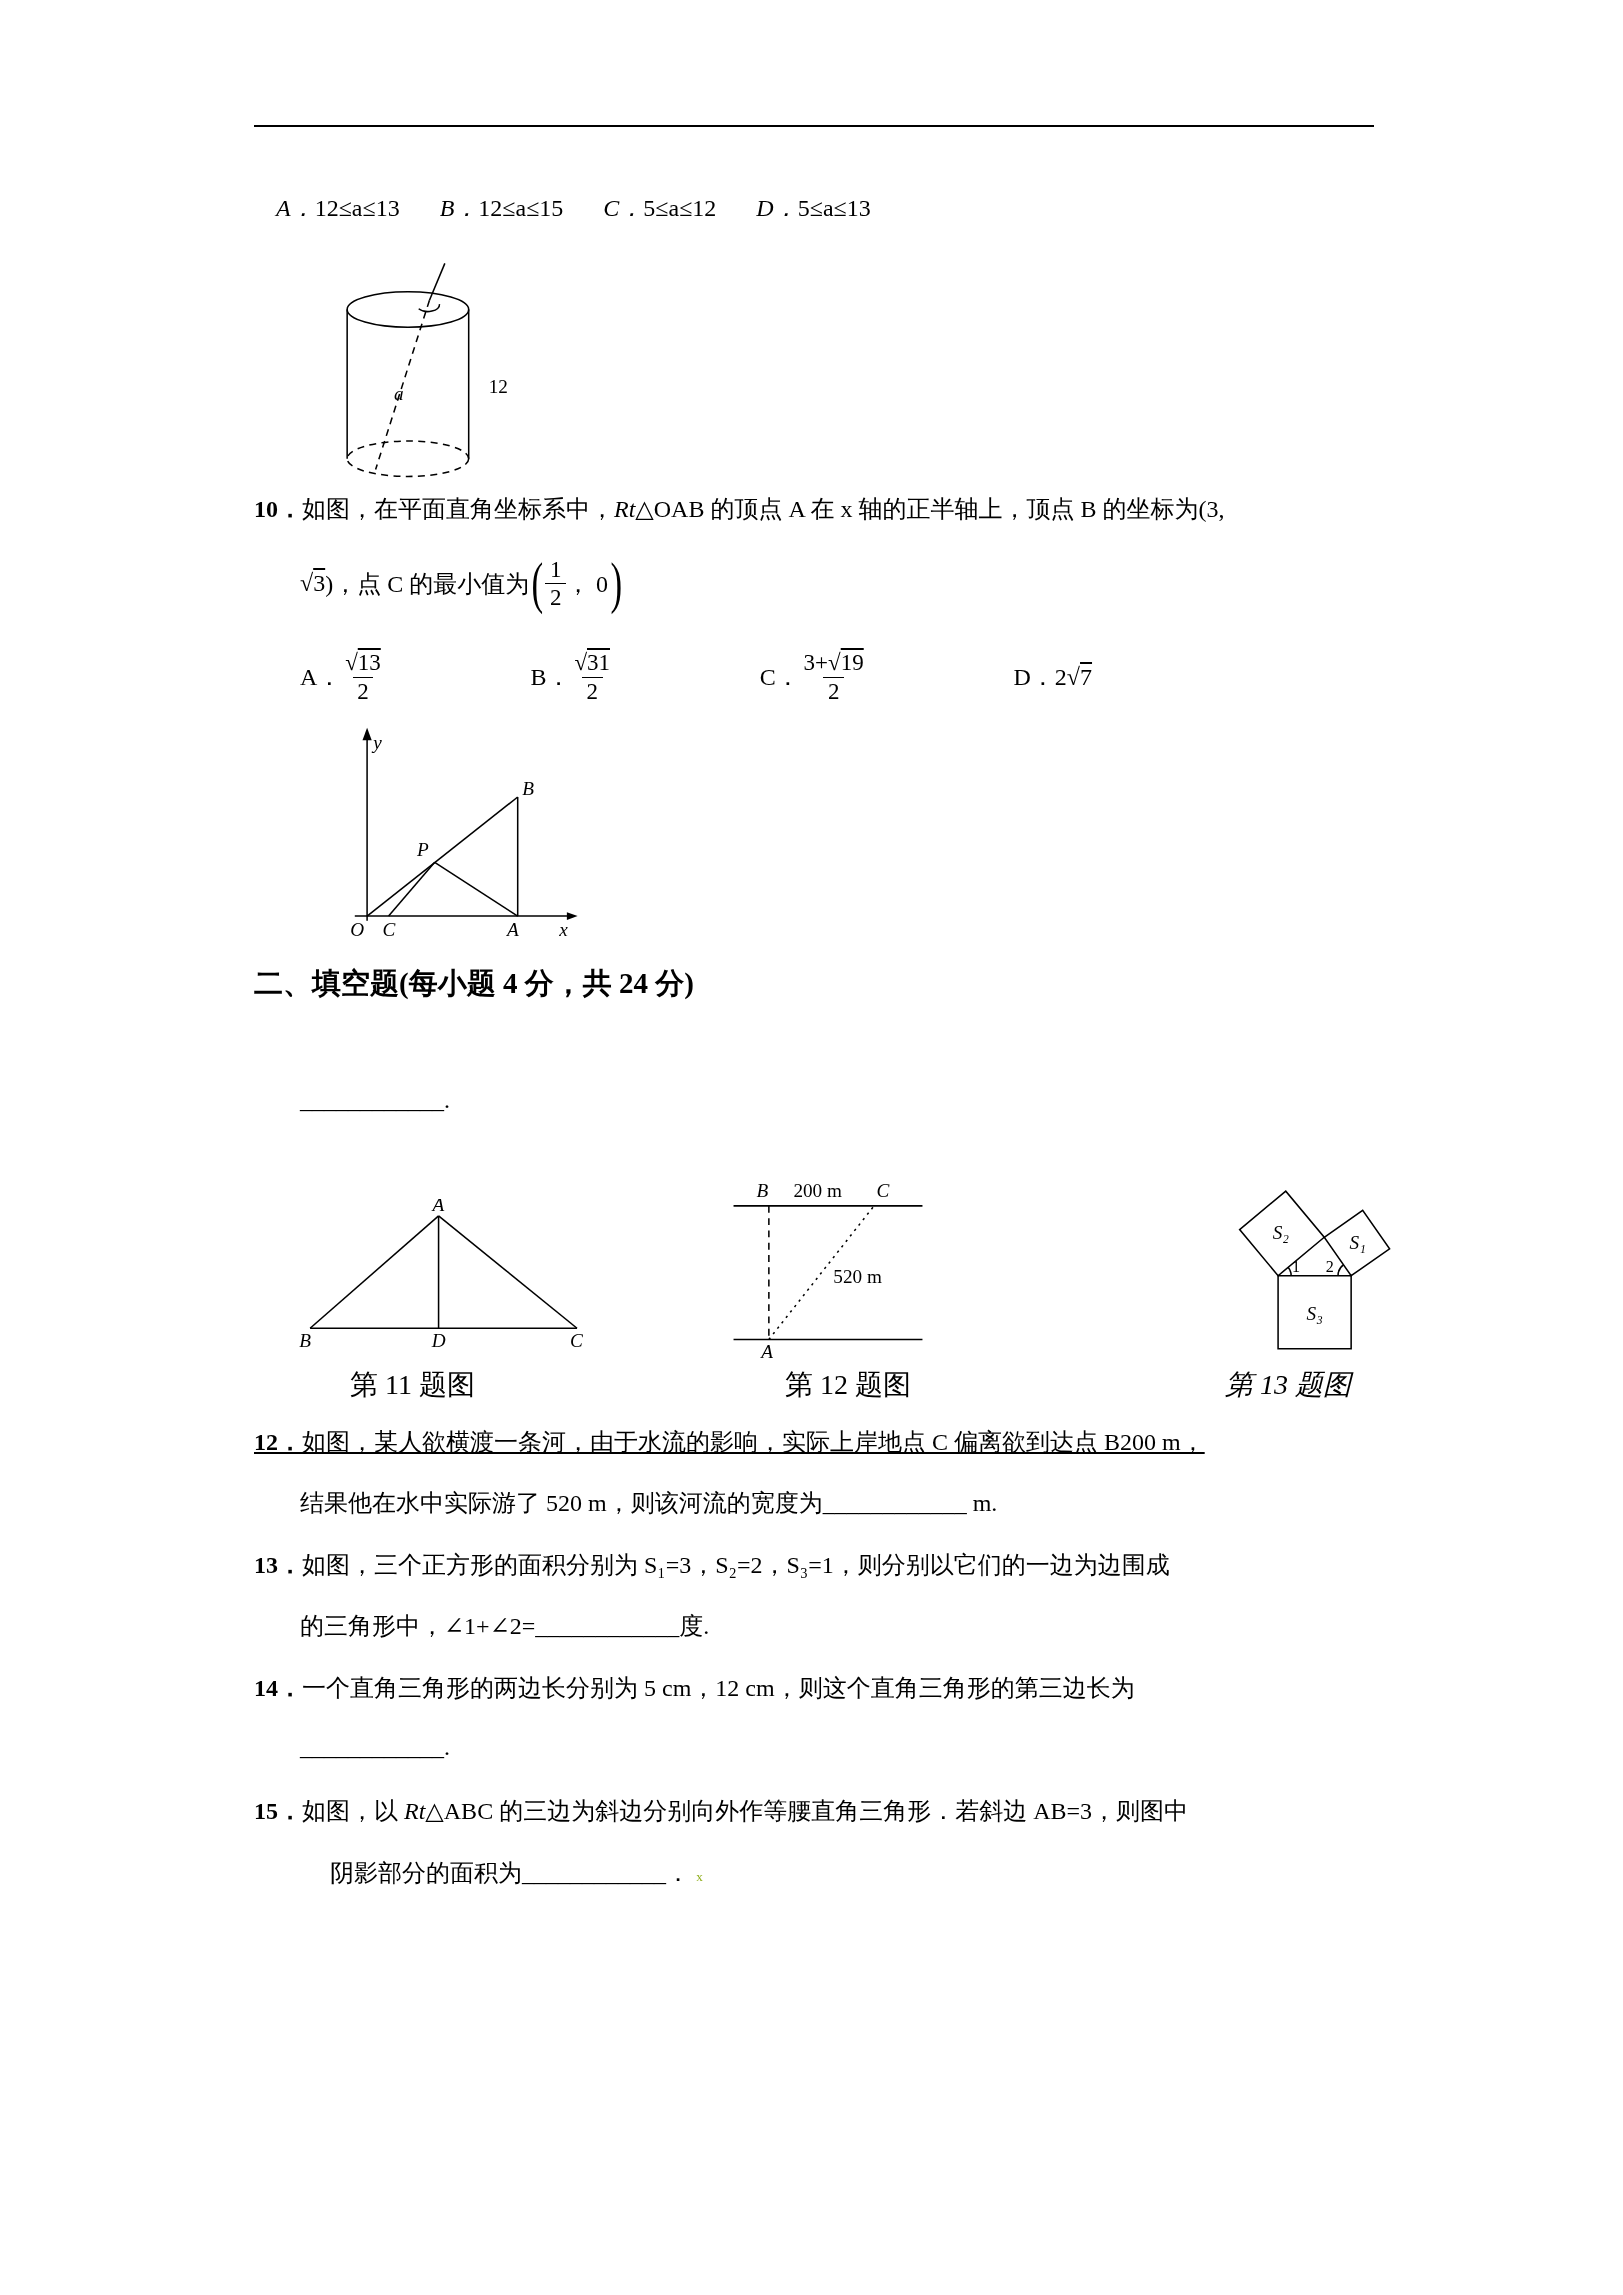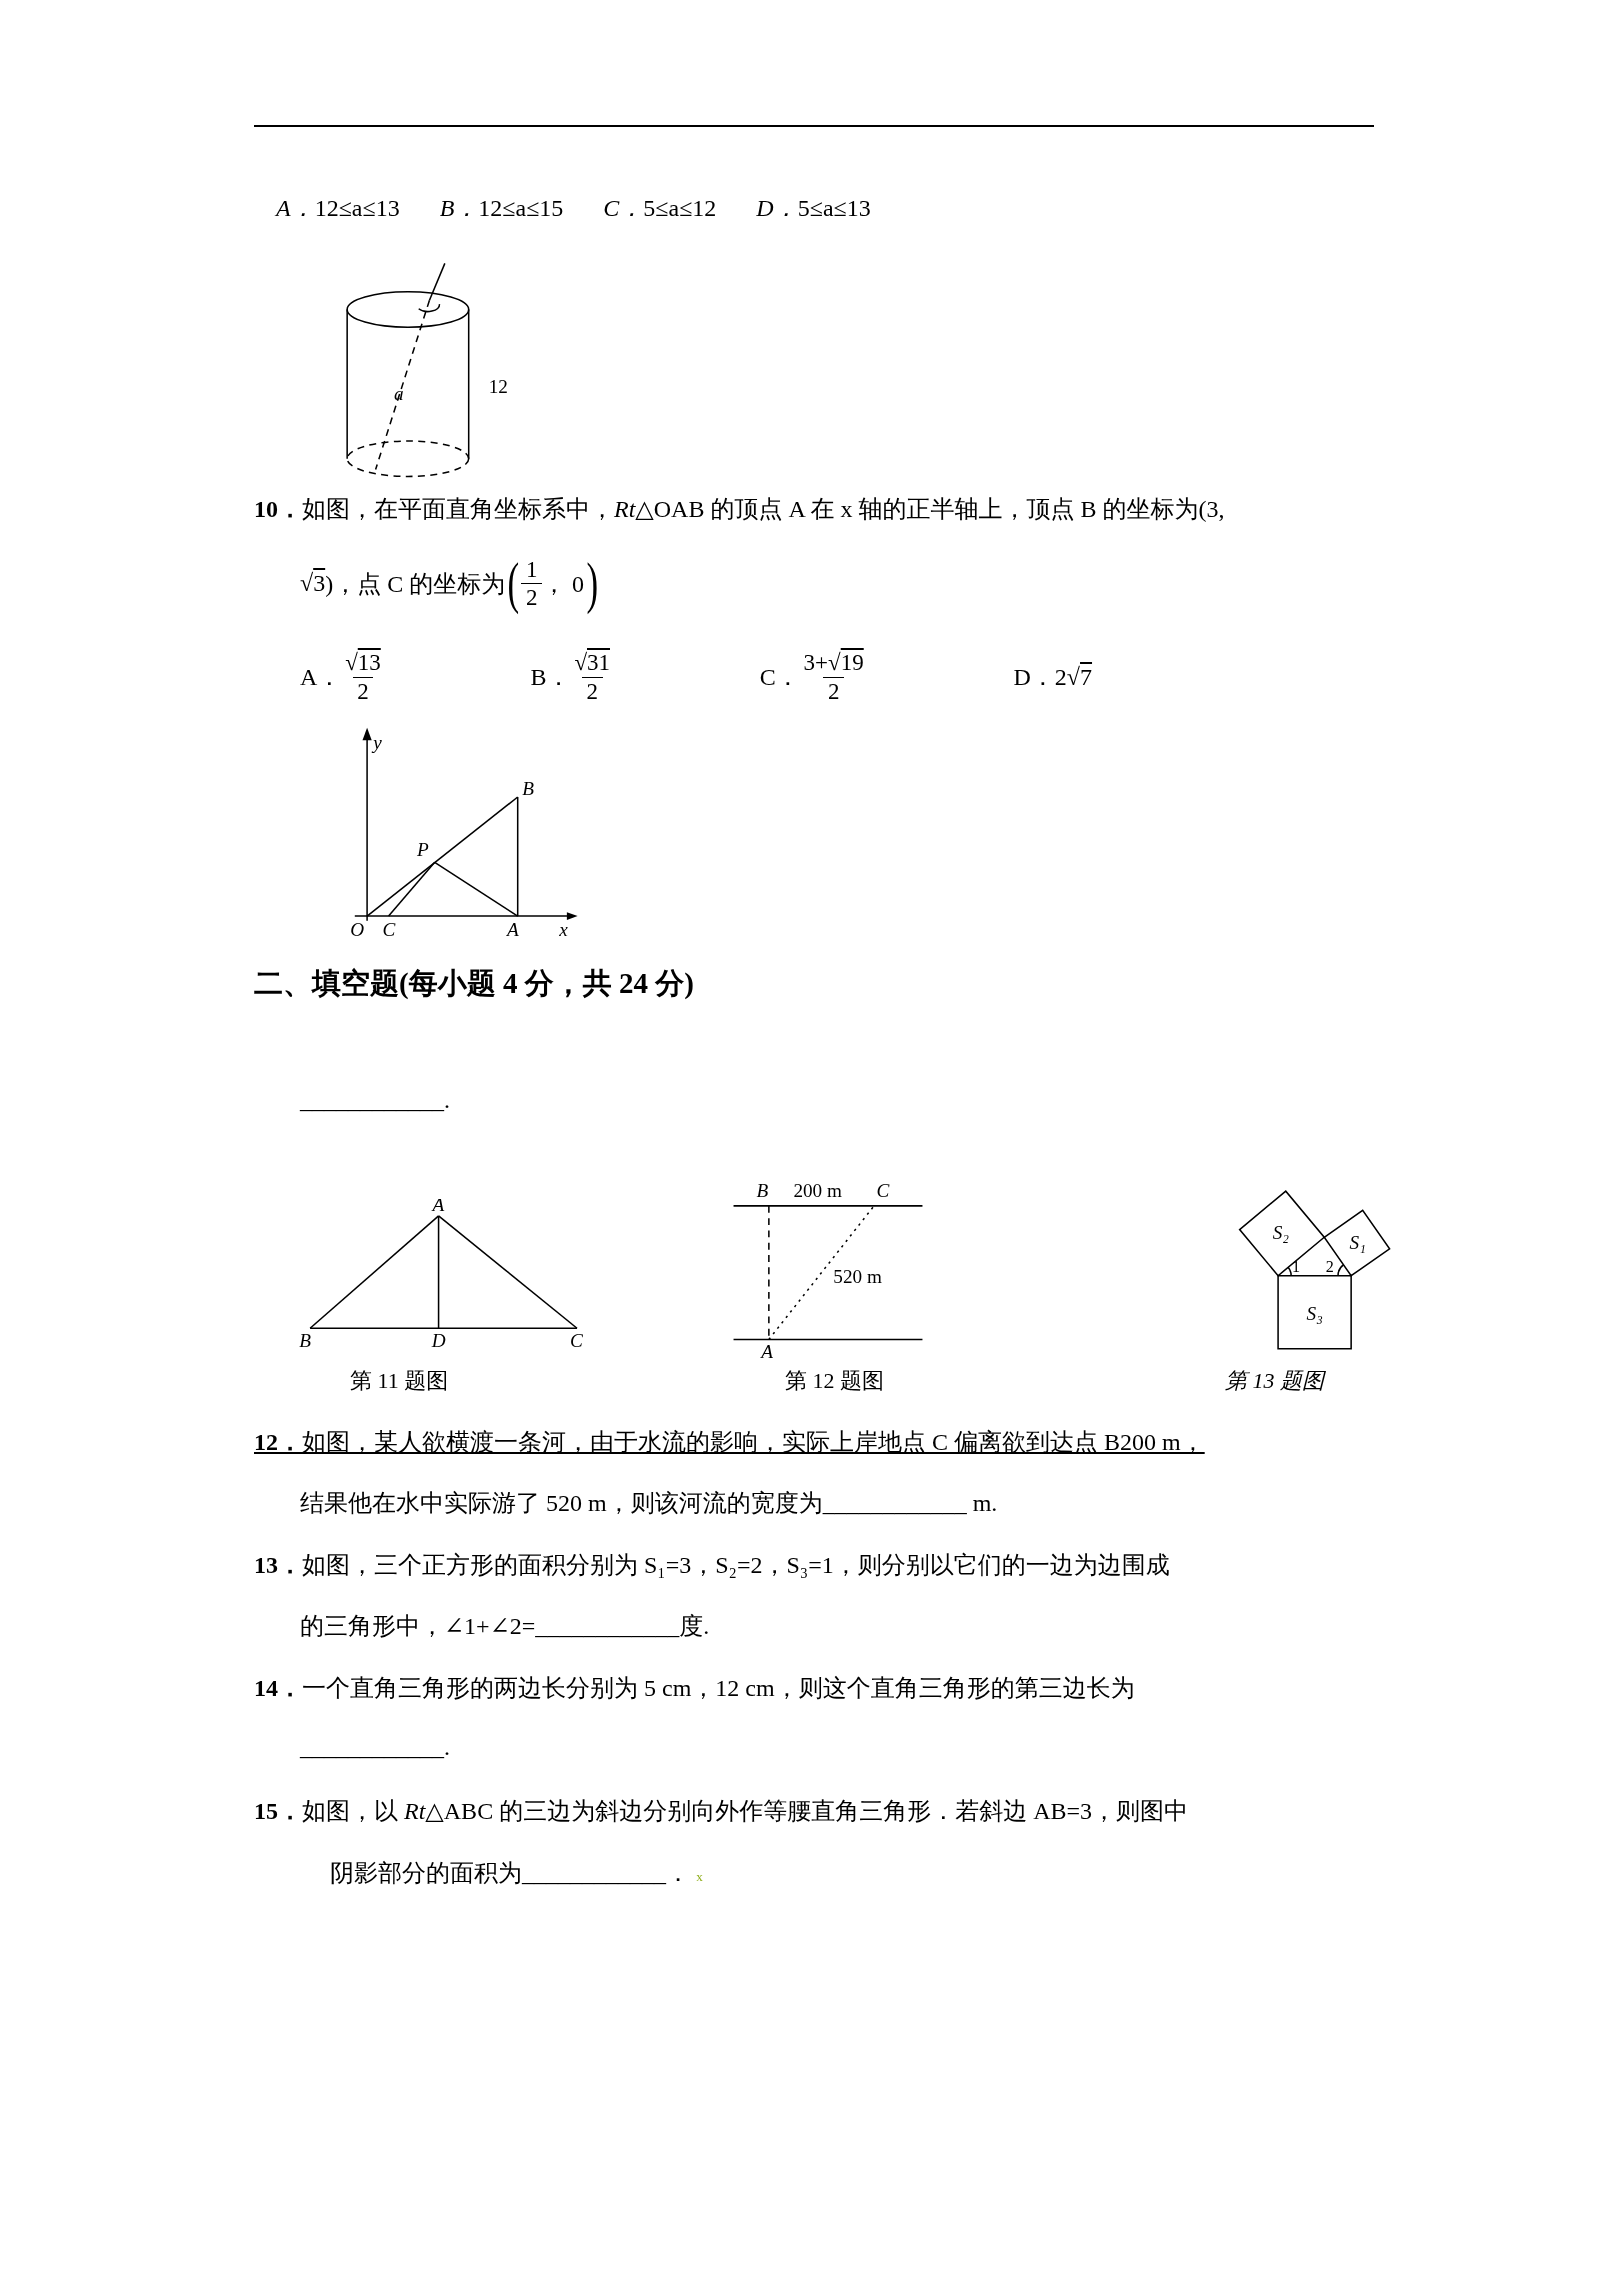--- a/index.html
+++ b/index.html
@@ -18,21 +18,21 @@
   .optrow > .opt { display:flex; align-items:center; }
   .gap190 { column-gap:146px; }
   .gap52 > .opt { margin-right:40px; }
   .frac { display:inline-flex; flex-direction:column; align-items:center;
           vertical-align:middle; line-height:1.18; font-size:23px; }
   .fnum { padding:0 3.8px; display:inline-block; }
   .fden { border-top:1.5px solid #000; padding:0 4.6px; display:inline-block; }
   .over { text-decoration:overline; }
   .bigp { display:inline-block; font-size:35px; transform:scaleY(1.65);
           transform-origin:center; margin:0 2.3px; }
-  .caption { font-size:22px; }
+  .caption { font-size:28px; }
   svg { position:absolute; }
   svg line, svg path, svg ellipse, svg polyline { stroke:#000; stroke-width:2; fill:none; }
   svg polygon.sq { stroke:#000; stroke-width:2; fill:none; }
   svg polygon.arrow { fill:#000; stroke:none; }
   svg .dash { stroke-dasharray:9 7; }
   svg .dot  { stroke-dasharray:3 6; }
   svg text { font-size:25px; fill:#000; font-family:"Liberation Serif","DejaVu Serif",serif; }
   svg text.it { font-style:italic; }
   .stray { font-size:13px; color:#8fae1b; margin-left:6.2px; }
 </style>
@@ -78,21 +78,21 @@
     <text x="205" y="172">12</text>
   </svg>
 
   <div class="abs" style="left:254px; top:493px;">
     <span class="b">10．</span><span>如图，在平面直角坐标系中，</span><span class="it">Rt</span><span>△OAB 的顶点 A 在 x 轴的正半轴上，顶点 B 的坐标为(3,</span>
   </div>
 
   <div class="abs row" style="left:300px; top:548px; height:71px;">
     <span>√</span>
       <span class="over">3</span>
-      <span>)，点 C 的坐标为</span>
+      <span>)，点 C 的最小值为</span>
       <span class="bigp">(</span>
       <span class="frac">
         <span class="fnum">1</span>
         <span class="fden">2</span>
       </span>
       <span>， 0</span>
       <span class="bigp">)</span>
   </div>
 
   <div class="abs optrow gap190" style="left:300px; top:641px; height:72px;">

